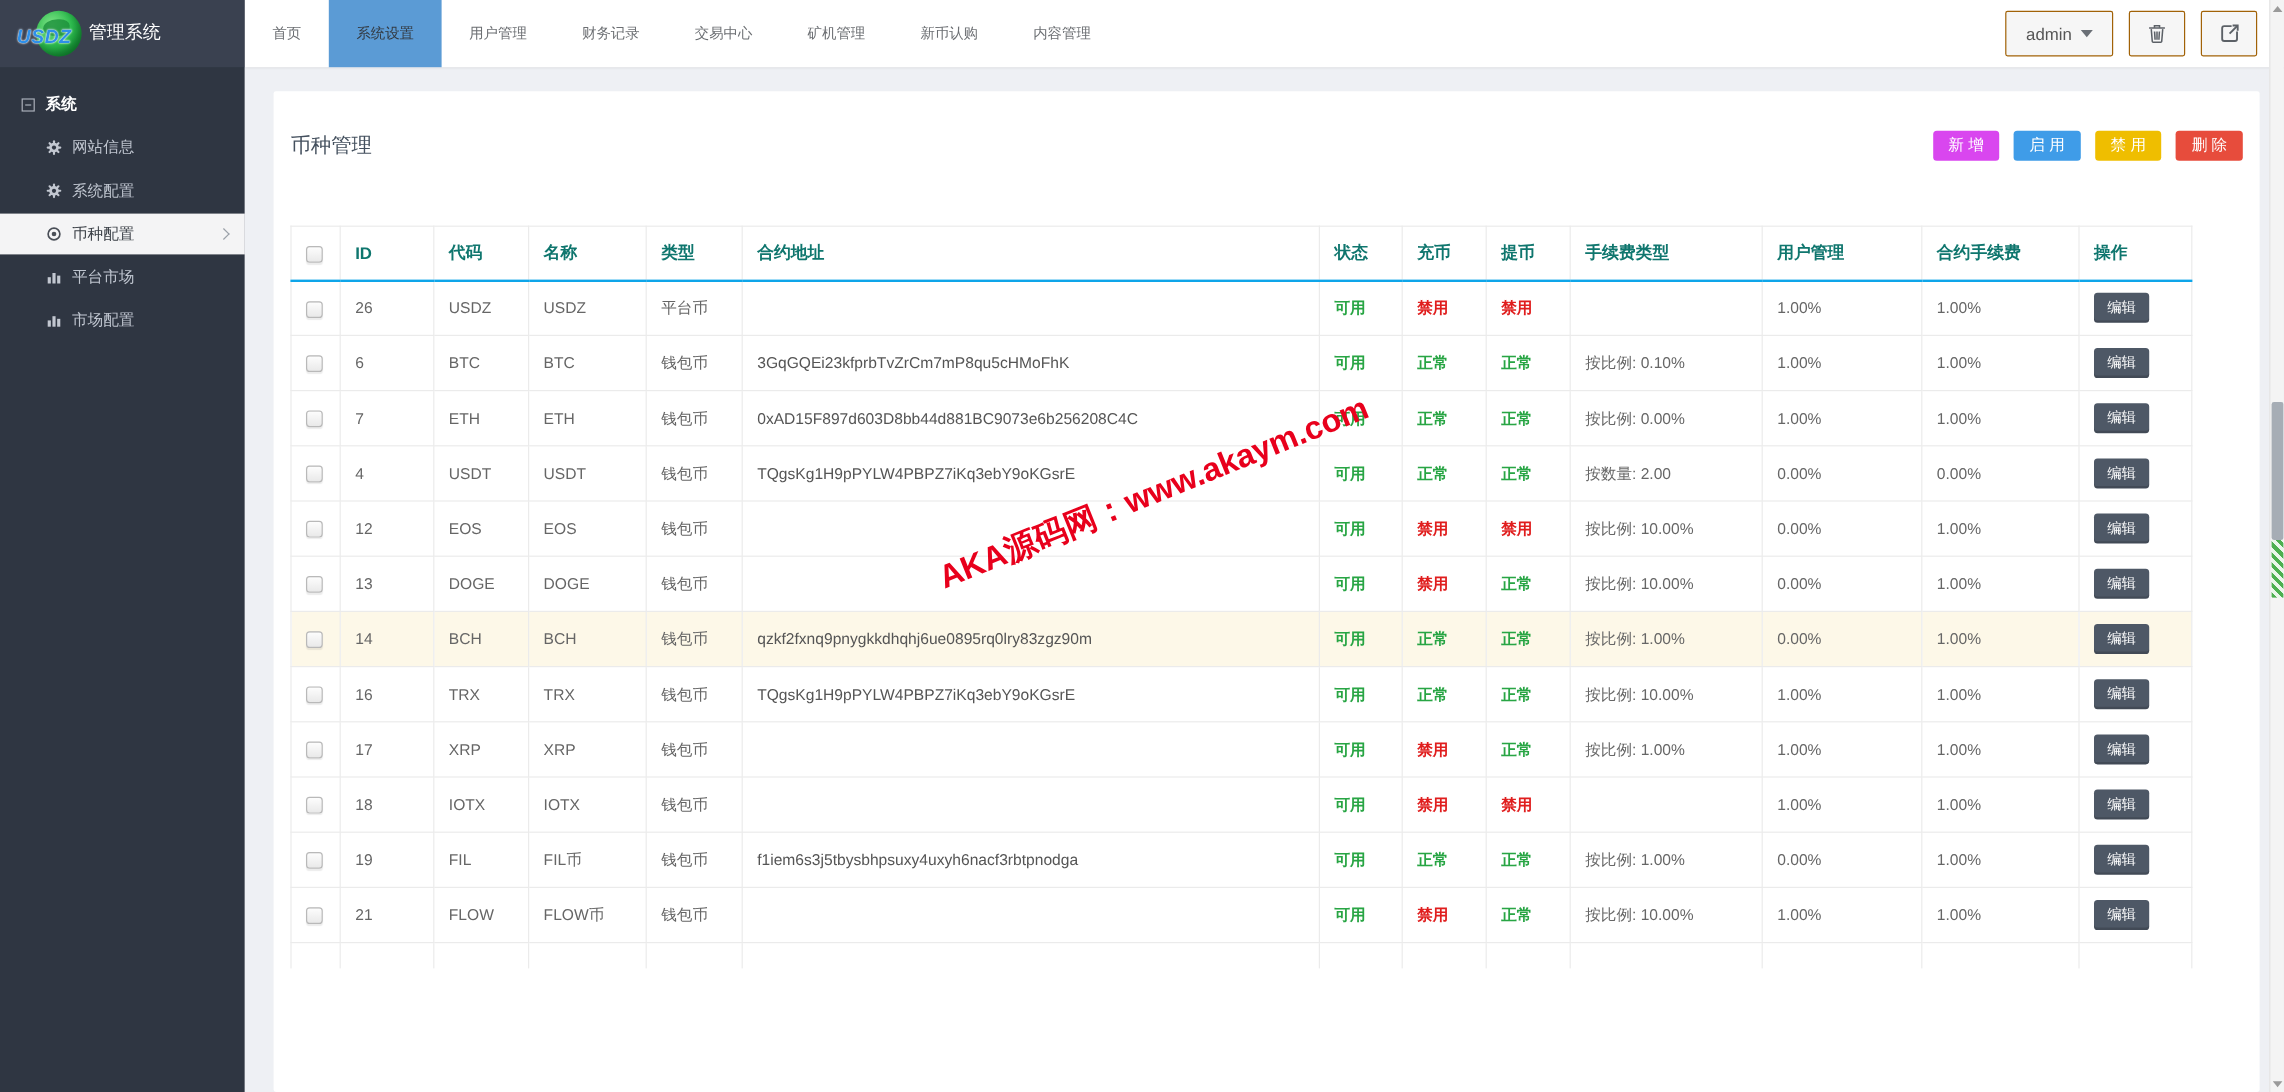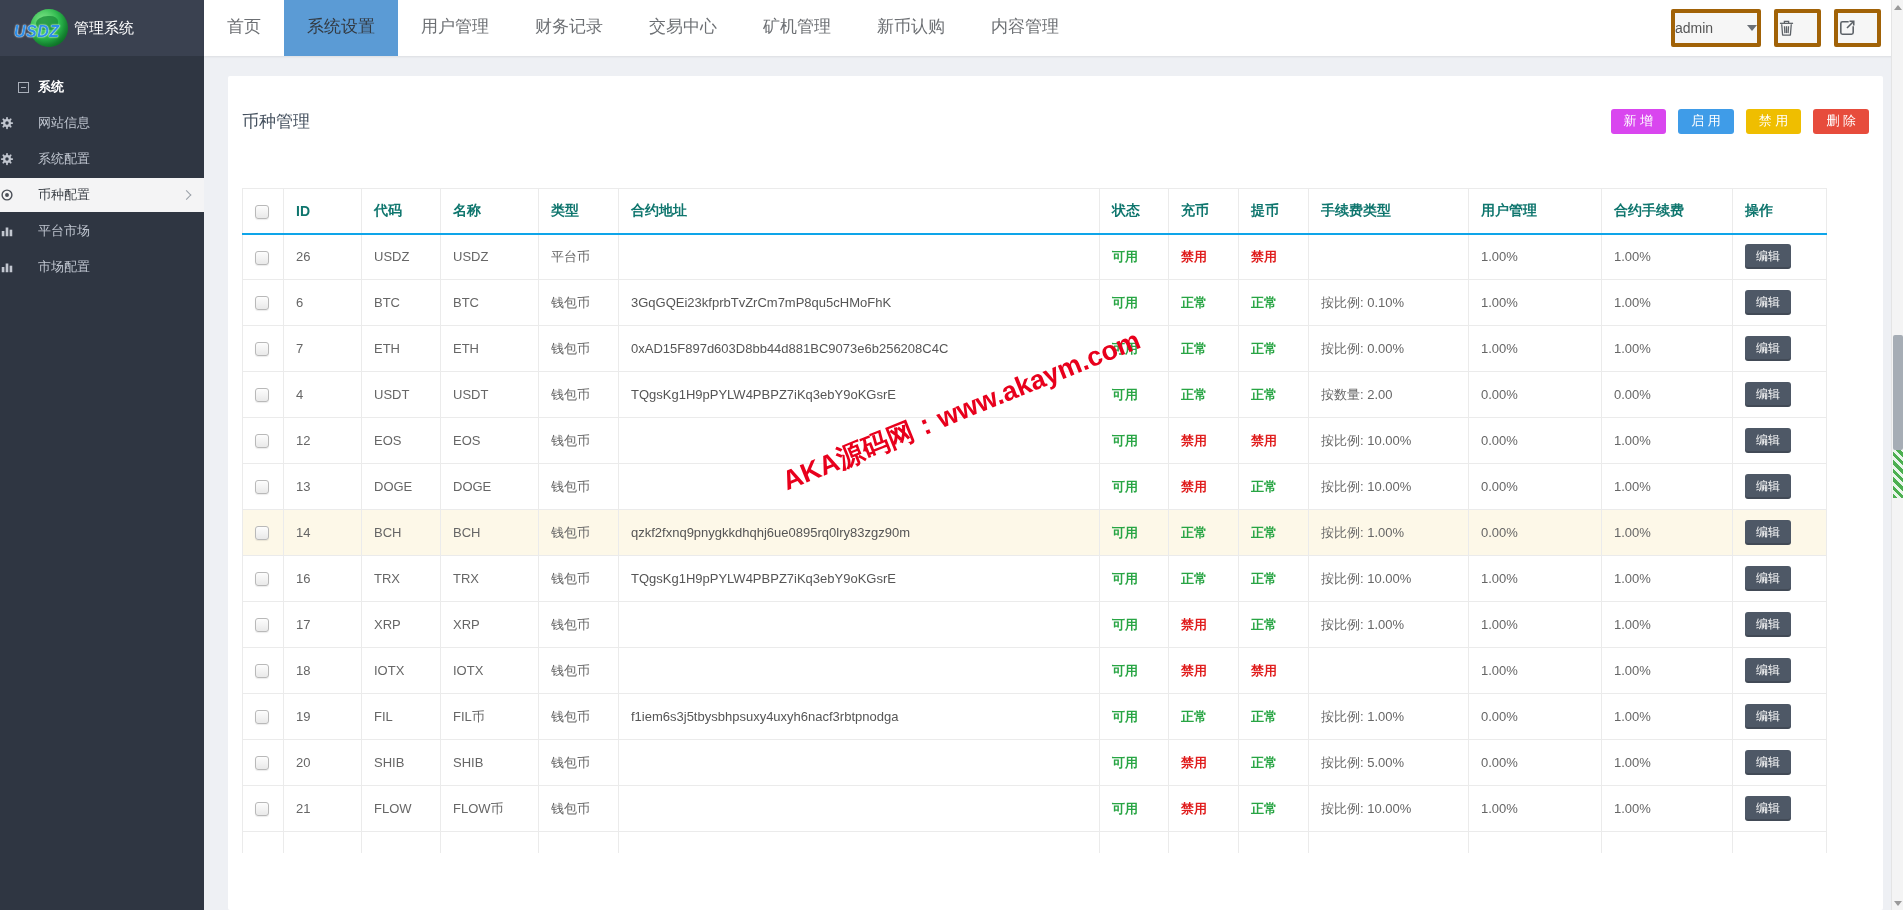--- a/index.html
+++ b/index.html
@@ -17,38 +17,38 @@
     background:#1c8f3b; border-radius:60% 40% 50% 50%; opacity:.8; }
   .usdz-badge { position:absolute; left:14px; top:23px; font-size:16px; font-weight:bold; font-style:italic;
     color:#2e8fe8; text-shadow:0 0 2px #fff,0 0 1px #fff; letter-spacing:.5px; z-index:2; }
   .logo-title { position:absolute; left:74px; top:0; line-height:56px; color:#fff; font-size:15px; }
 
   .menu { padding-top:14px; }
   .menu-section { height:34px; line-height:34px; color:#fff; font-size:13px; font-weight:bold;
     padding-left:18px; display:flex; align-items:center; gap:9px; cursor:pointer; }
   .minus-sq { width:11px; height:11px; border:1px solid #aab0ba; position:relative; display:inline-block; }
   .minus-sq::after { content:""; position:absolute; left:2px; right:2px; top:4px; height:1px; background:#aab0ba; }
-  .menu-item { height:34px; line-height:34px; color:#bfc5cf; font-size:13px; 
-    display:flex; align-items:center; gap:24px; cursor:pointer; position:relative; margin-top:2px; }
+  .menu-item { height:34px; line-height:34px; color:#bfc5cf; font-size:13px; padding-left:38px;
+    display:flex; align-items:center; gap:8px; cursor:pointer; position:relative; margin-top:2px; }
   .menu-item svg { flex:0 0 14px; }
   .menu-item.active { background:#f4f4f5; color:#3a3f46; }
   .menu-item.active svg .stroke-c { stroke:#4a4f57; } .menu-item.active svg .fill-c { fill:#4a4f57; }
   .chev { position:absolute; right:14px; top:50%; width:7px; height:7px; border-top:1px solid #9aa0a8;
     border-right:1px solid #9aa0a8; transform:translateY(-50%) rotate(45deg); }
 
   
   .right-col { flex:1; display:flex; flex-direction:column; min-width:0; }
   .navbar { height:56px; flex:0 0 56px; background:#fff; display:flex; align-items:stretch;
     box-shadow:0 1px 2px rgba(0,0,0,.08); position:relative; z-index:5; }
   .nav-tabs { display:flex; }
-  .nav-item { padding:0 23px; line-height:56px; font-size:17px; color:#6c6f73; cursor:pointer;font-family:Liberation Mono, monospace; }
+  .nav-item { padding:0 23px; line-height:56px; font-size:12px; color:#6c6f73; cursor:pointer; }
   .nav-item.active { background:#5b9bd5; color:#333a42; }
   .nav-right { margin-left:auto; display:flex; align-items:center; gap:13px; padding-right:22px; }
-  .hdr-btn { background:#f6f6f6; border:4px solid #a16207; border-radius:2px; height:38px;
-    display:flex; align-items:center; justify-content:space-between; cursor:pointer; color:#555; }
+  .hdr-btn { background:#f6f6f6; border:1px solid #a16207; border-radius:2px; height:38px;
+    display:flex; align-items:center; justify-content:center; cursor:pointer; color:#555; }
   .hdr-btn.user { width:90px; font-size:14px; gap:7px; }
   .hdr-btn.sq { width:47px; }
   .caret { display:inline-block; width:0; height:0; border-left:5px solid transparent;
     border-right:5px solid transparent; border-top:6px solid #6a6f76; }
 
   .content { flex:1; background:#eef0f4; position:relative; padding:20px 20px 0 24px; min-height:0; }
   .card { background:#fff; height:834px; padding:0 14px; overflow:hidden; border-radius:2px; }
   .card-header { padding-top:28px; display:flex; align-items:center; height:62px; }
   .page-title { font-size:17px; color:#44505e; }
   .actions { margin-left:auto; display:flex; gap:12px; }
@@ -435,37 +435,20 @@
     <td class="st ok">正常</td>
     <td>按比例: 1.00%</td>
     <td>0.00%</td>
     <td>1.00%</td>
     <td>
       <button class="edit-btn">编辑</button>
     </td>
   </tr>
               <tr>
     <td><span class="cb"></span></td>
-    <td>20</td>
-    <td>SHIB</td>
-    <td>SHIB</td>
-    <td>钱包币</td>
-    <td class="addr"></td>
-    <td class="st ok">可用</td>
-    <td class="st bad">禁用</td>
-    <td class="st ok">正常</td>
-    <td>按比例: 5.00%</td>
-    <td>0.00%</td>
-    <td>1.00%</td>
-    <td>
-      <button class="edit-btn">编辑</button>
-    </td>
-  </tr>
-              <tr>
-    <td><span class="cb"></span></td>
     <td>21</td>
     <td>FLOW</td>
     <td>FLOW币</td>
     <td>钱包币</td>
     <td class="addr"></td>
     <td class="st ok">可用</td>
     <td class="st bad">禁用</td>
     <td class="st ok">正常</td>
     <td>按比例: 10.00%</td>
     <td>1.00%</td>

